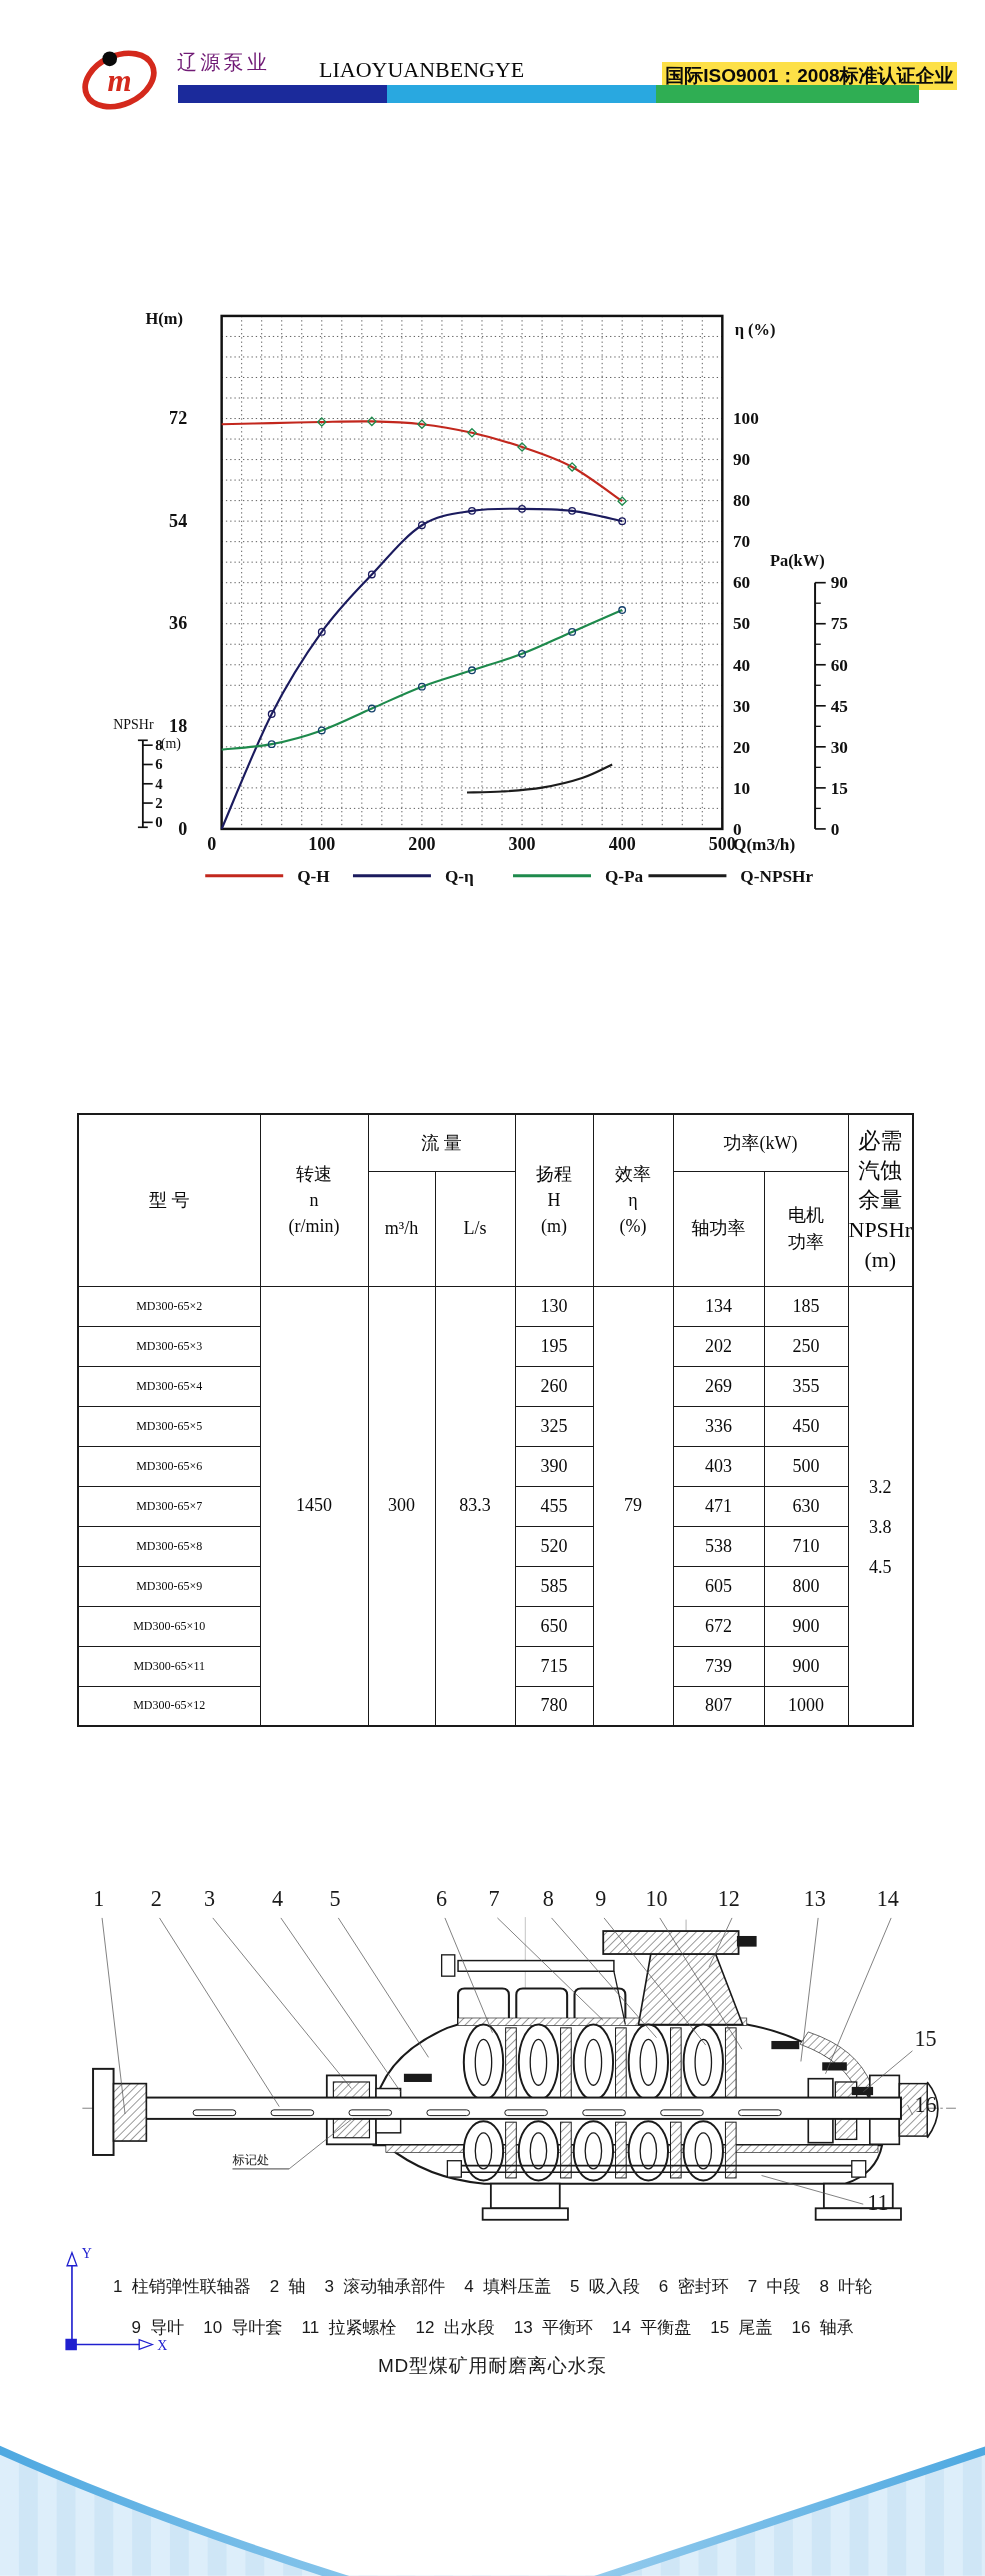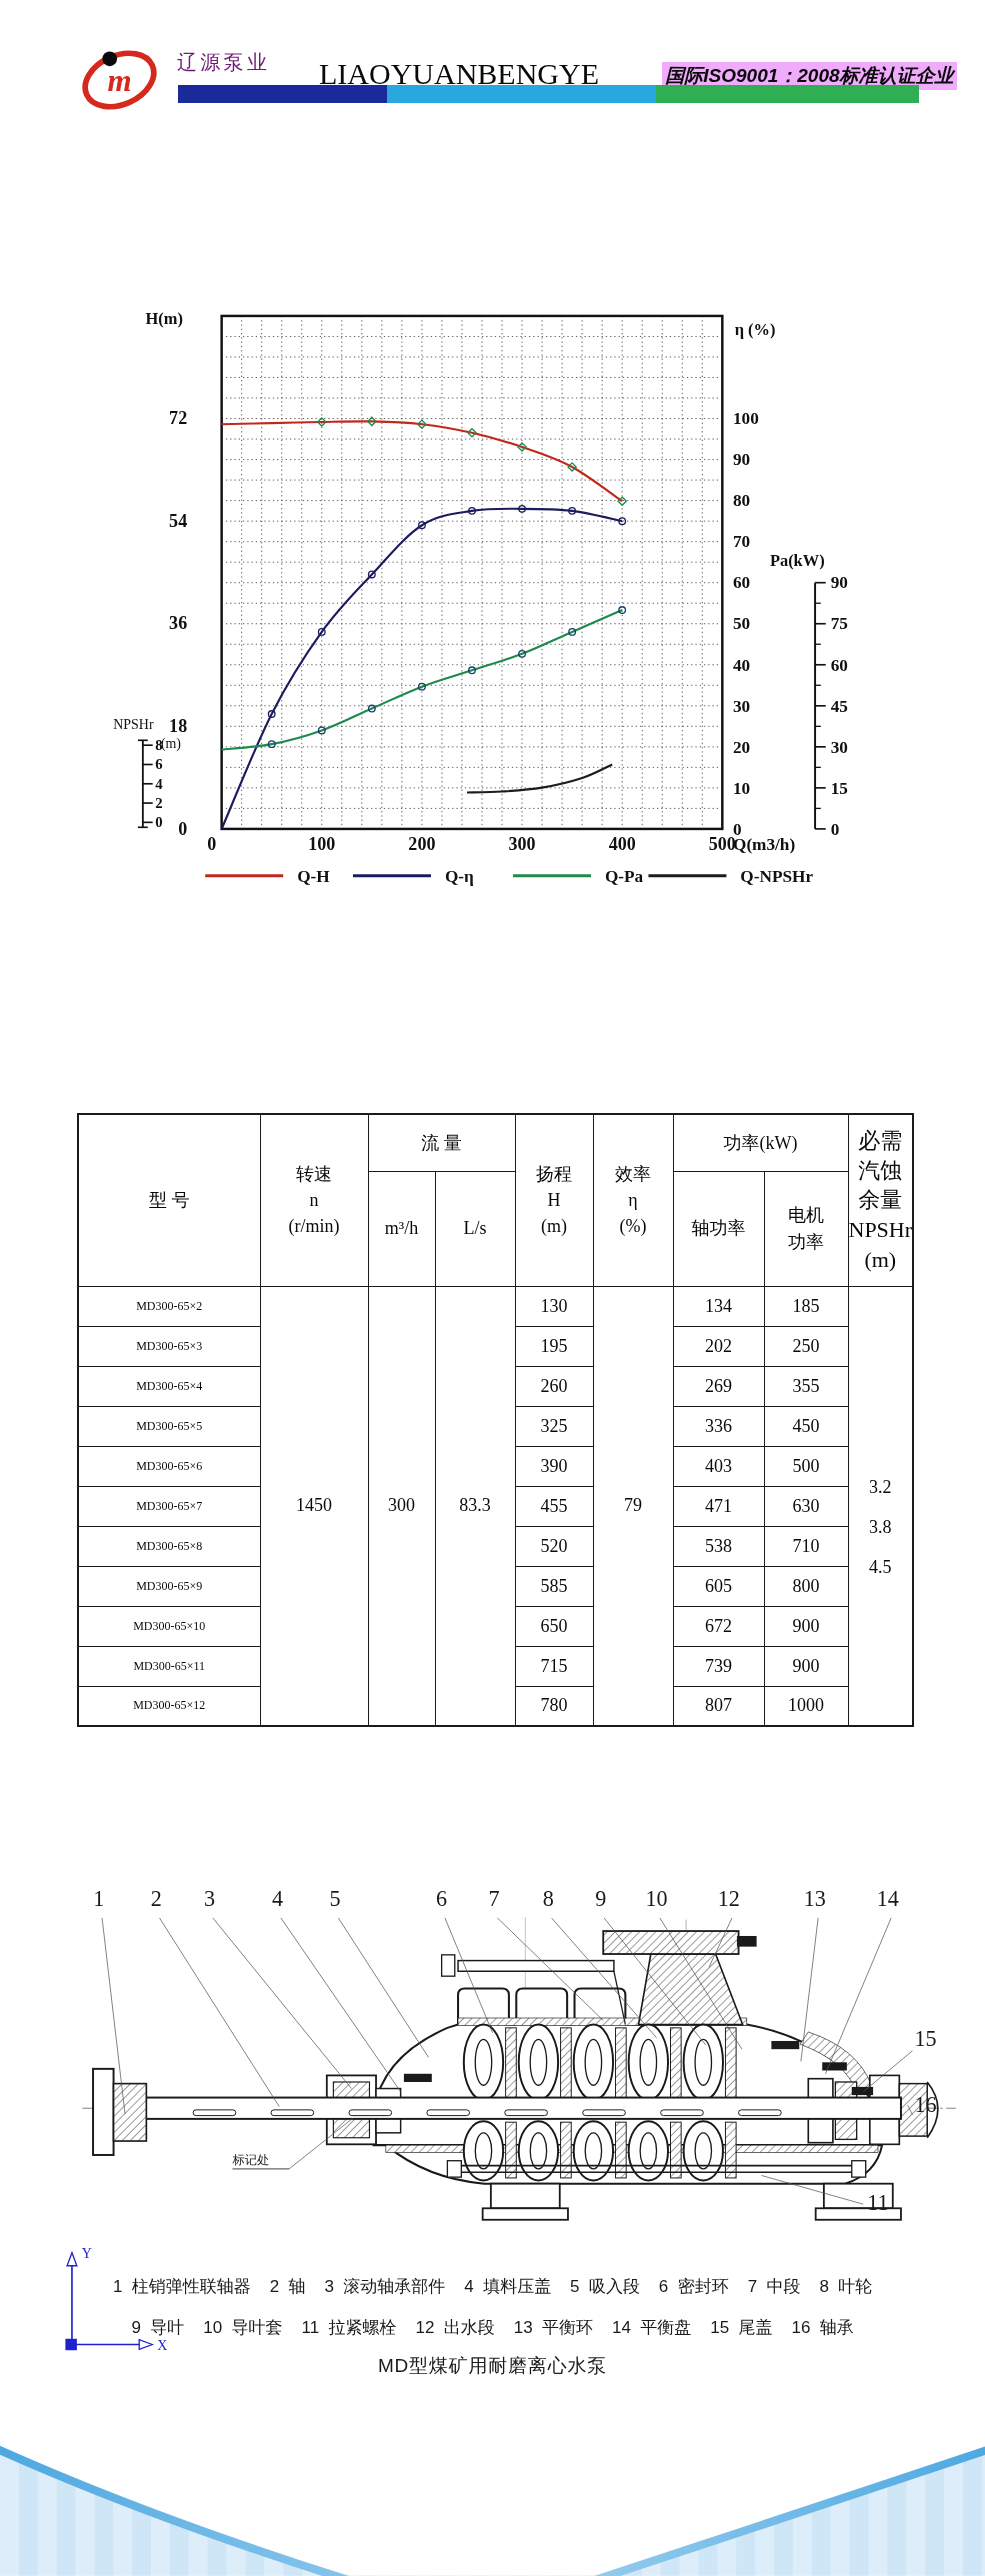--- a/index.html
+++ b/index.html
@@ -2,23 +2,23 @@
 <html style="font-size:13px"><head>
 <meta charset="utf-8">
 <style>
   html,body{margin:0;padding:0;background:#ffffff;}
   .page{position:relative;width:985px;height:2576px;background:#ffffff;overflow:hidden;
         font-family:"Liberation Sans",sans-serif;color:#111;}
   .abs{position:absolute;}
   
   .brand-cn{left:177px;top:49px;font-size:20px;font-weight:normal;letter-spacing:3.3px;
             font-family:"Liberation Serif",serif;color:#701a75;}
-  .brand-en{left:319px;top:57px;font-size:30px;font-family:"Liberation Serif",serif;color:#0a0a0a;}
-  .cert{left:662px;top:62px;font-size:19px;font-weight:bold;color:#0a0a0a;background:#f0abfc;
-        padding:0.8px 3.3px;font-style:italic;}
+  .brand-en{left:319px;top:57px;font-size:22px;font-family:"Liberation Serif",serif;color:#0a0a0a;}
+  .cert{left:662px;top:62px;font-size:19px;font-weight:bold;color:#0a0a0a;background:#fde047;
+        padding:0.8px 3.3px;}
   .tribar{left:178px;top:85px;width:741px;height:18px;display:flex;}
   .tribar div{height:100%;}
   
   .sec-title{left:0;width:985px;text-align:center;font-family:"Liberation Serif",serif;
              font-weight:bold;font-size:24px;color:#0a0a0a;letter-spacing:1.6px;}
   
   table.perf{position:absolute;left:77px;top:1113px;border-collapse:collapse;table-layout:fixed;
              font-family:"Liberation Serif",serif;color:#0a0a0a;}
   table.perf td,table.perf th{border:1.2px solid #1a1a1a;text-align:center;vertical-align:middle;
              padding:0;font-weight:normal;}

